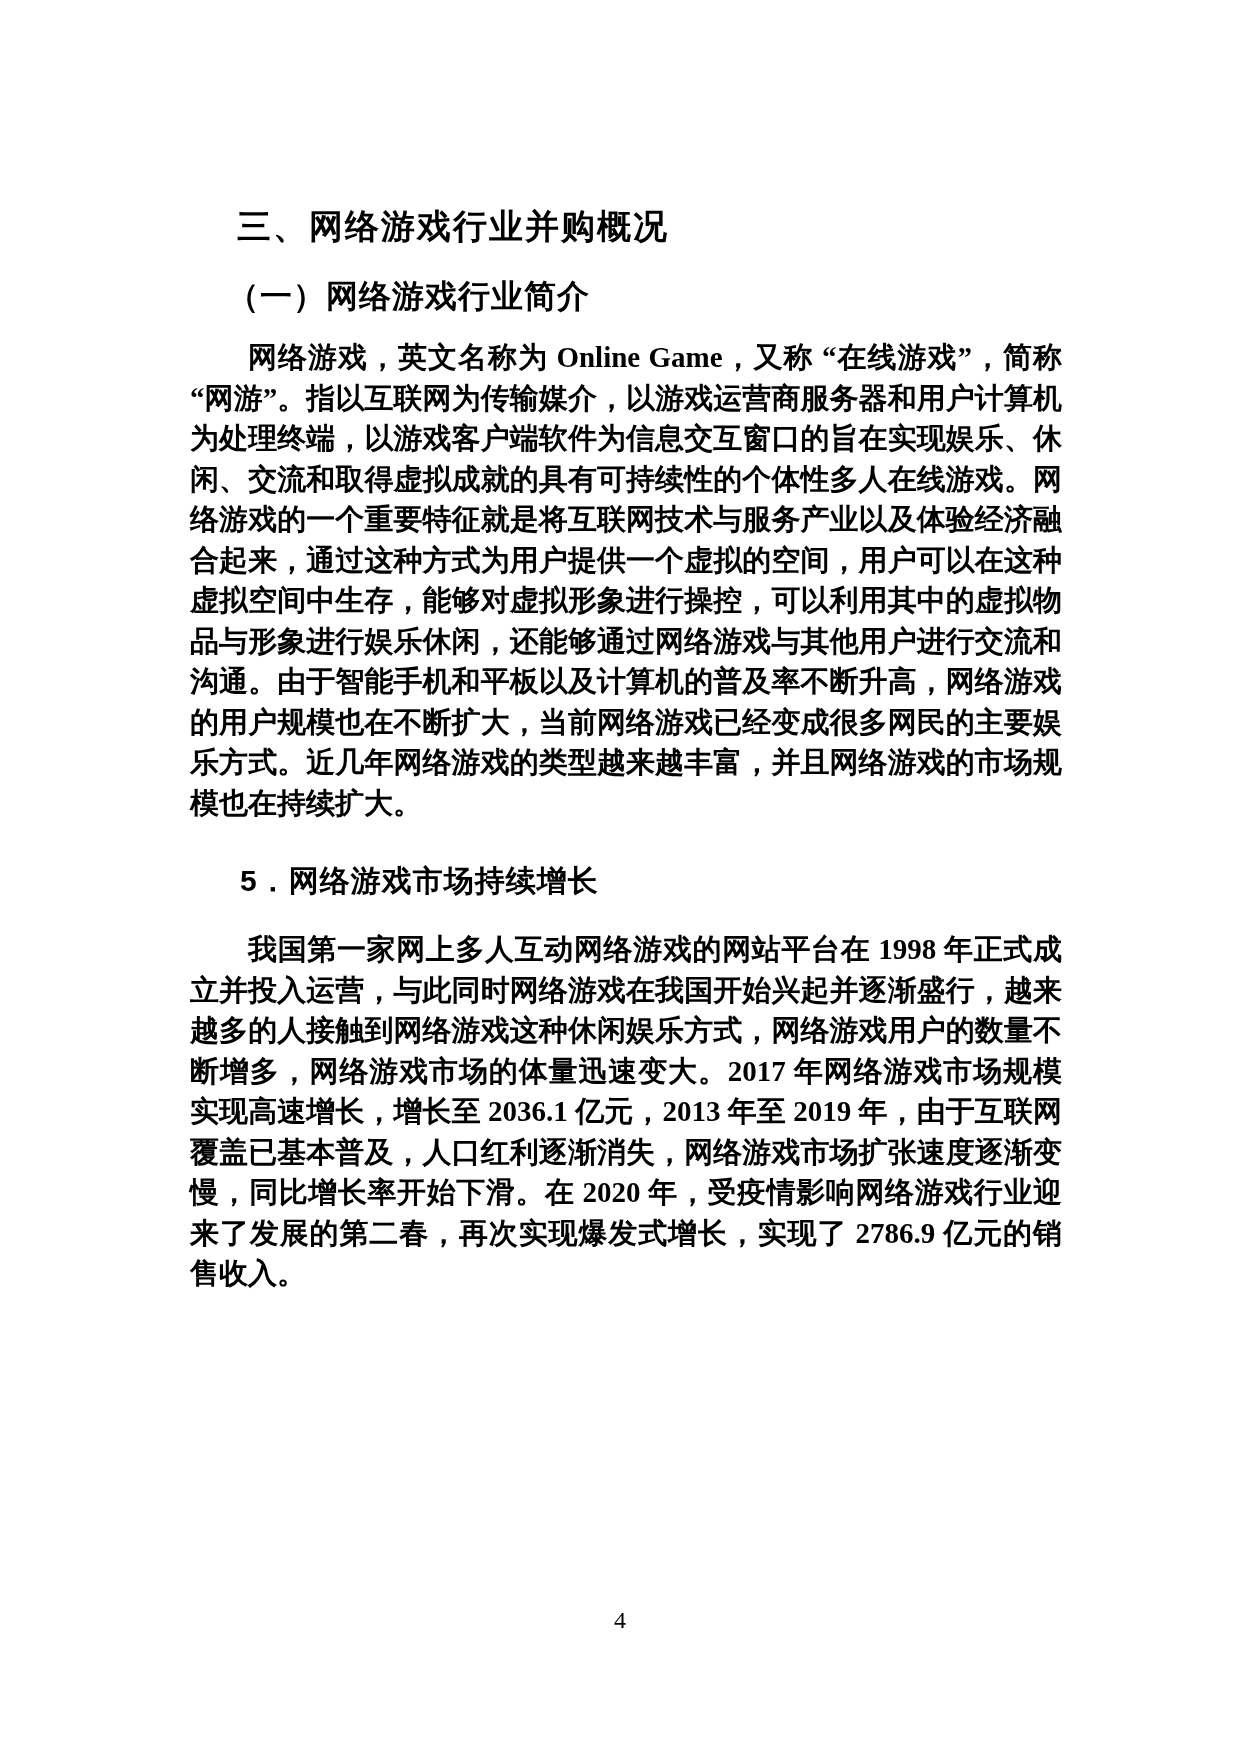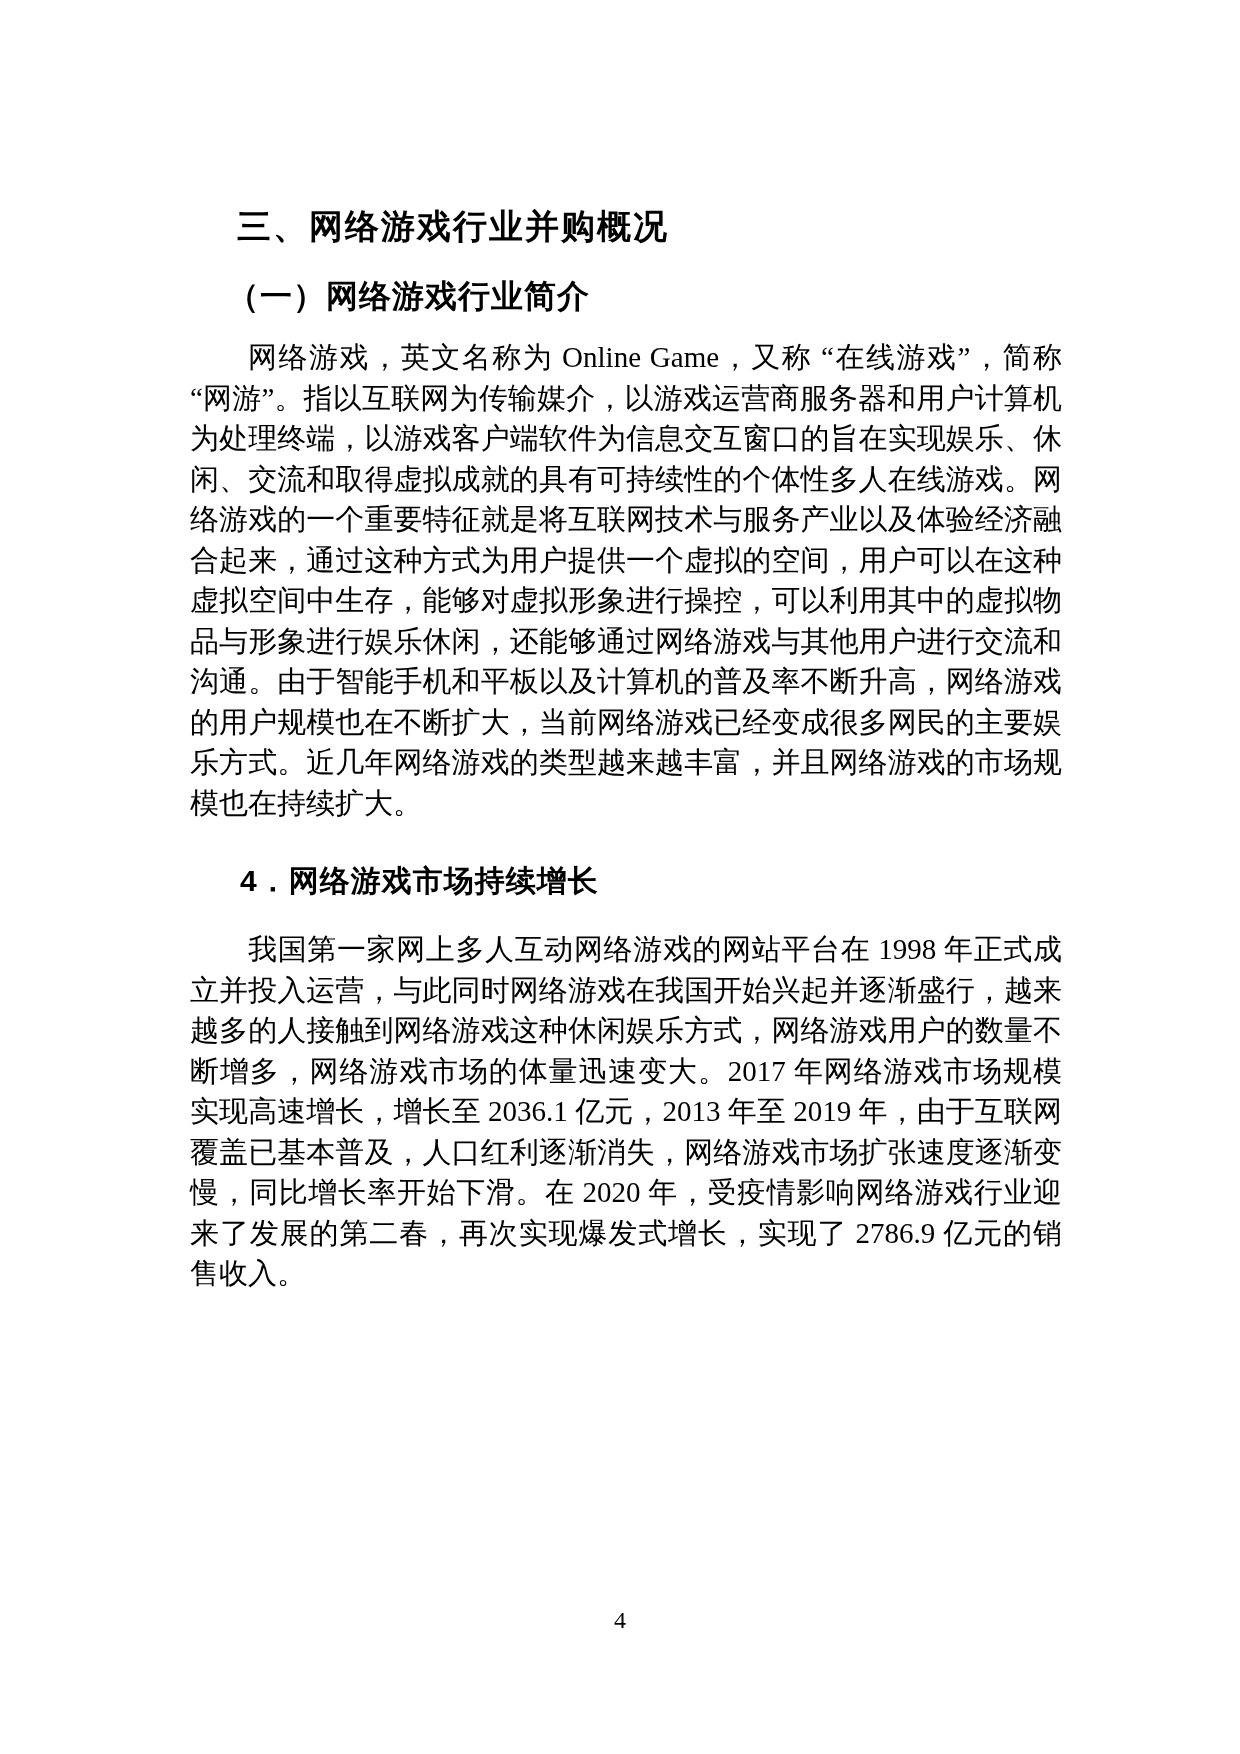--- a/index.html
+++ b/index.html
@@ -49,20 +49,21 @@
     margin: 38px 0 0 50px;
     letter-spacing: 1px;
   }
   .para {
     margin: 20px 8px 0 0;
     font-size: 29px;
     line-height: 40.5px;
     text-align: justify;
     text-indent: 2em;
     word-break: break-all;
+    font-weight: bold;
   }
   .para.second {
     margin-top: 28px;
   }
   .page-number {
     position: absolute;
     left: 0;
     top: 1606px;
     width: 100%;
     text-align: center;
@@ -77,20 +78,20 @@
 <div class="page">
   <div class="content">
 
     <div class="h1">三、网络游戏行业并购概况</div>
 
     <div class="h2">（一）网络游戏行业简介</div>
 
     <p class="para">网络游戏，英文名称为 Online Game，又称 “在线游戏”，简称“网游”。指以互联网为传输媒介，以游戏运营商服务器和用户计算机为处理终端，以游戏客户端软件为信息交互窗口的旨在实现娱乐、休闲、交流和取得虚拟成就的具有可持续性的个体性多人在线游戏。网络游戏的一个重要特征就是将互联网技术与服务产业以及体验经济融合起来，通过这种方式为用户提供一个虚拟的空间，用户可以在这种虚拟空间中生存，能够对虚拟形象进行操控，可以利用其中的虚拟物品与形象进行娱乐休闲，还能够通过网络游戏与其他用户进行交流和沟通。由于智能手机和平板以及计算机的普及率不断升高，网络游戏的用户规模也在不断扩大，当前网络游戏已经变成很多网民的主要娱乐方式。近几年网络游戏的类型越来越丰富，并且网络游戏的市场规模也在持续扩大。</p>
 
 
-    <div class="h3">4．网络游戏市场持续增长</div>
+    <div class="h3">5．网络游戏市场持续增长</div>
 
     <p class="para second">我国第一家网上多人互动网络游戏的网站平台在 1998 年正式成立并投入运营，与此同时网络游戏在我国开始兴起并逐渐盛行，越来越多的人接触到网络游戏这种休闲娱乐方式，网络游戏用户的数量不断增多，网络游戏市场的体量迅速变大。2017 年网络游戏市场规模实现高速增长，增长至 2036.1 亿元，2013 年至 2019 年，由于互联网覆盖已基本普及，人口红利逐渐消失，网络游戏市场扩张速度逐渐变慢，同比增长率开始下滑。在 2020 年，受疫情影响网络游戏行业迎来了发展的第二春，再次实现爆发式增长，实现了 2786.9 亿元的销售收入。</p>
 
   </div>
 
   <div class="page-number">4</div>
 </div>
 
 </body></html>

